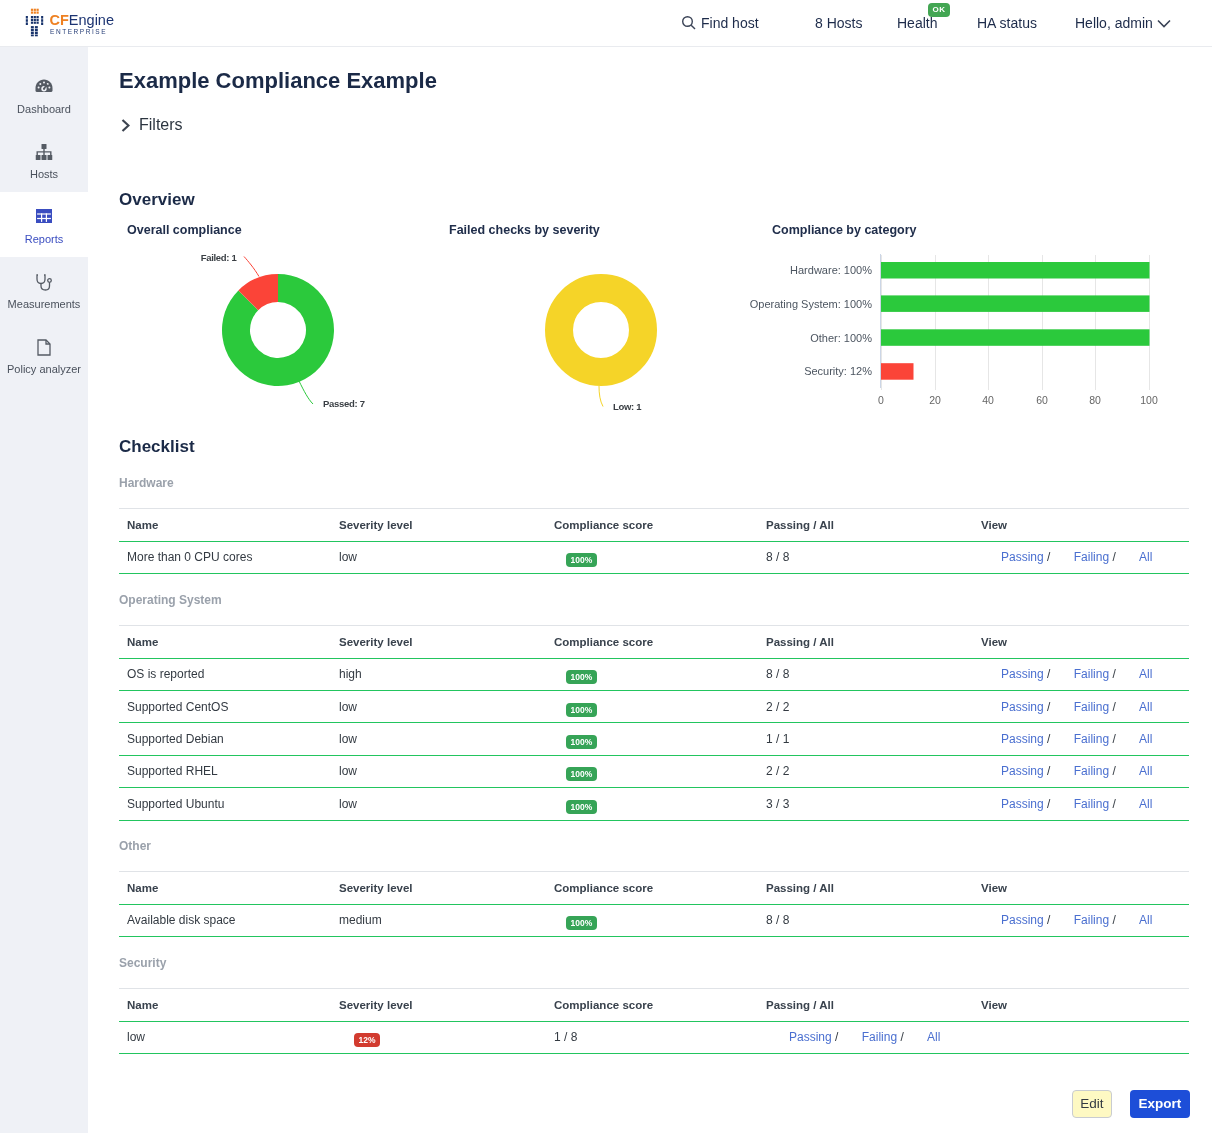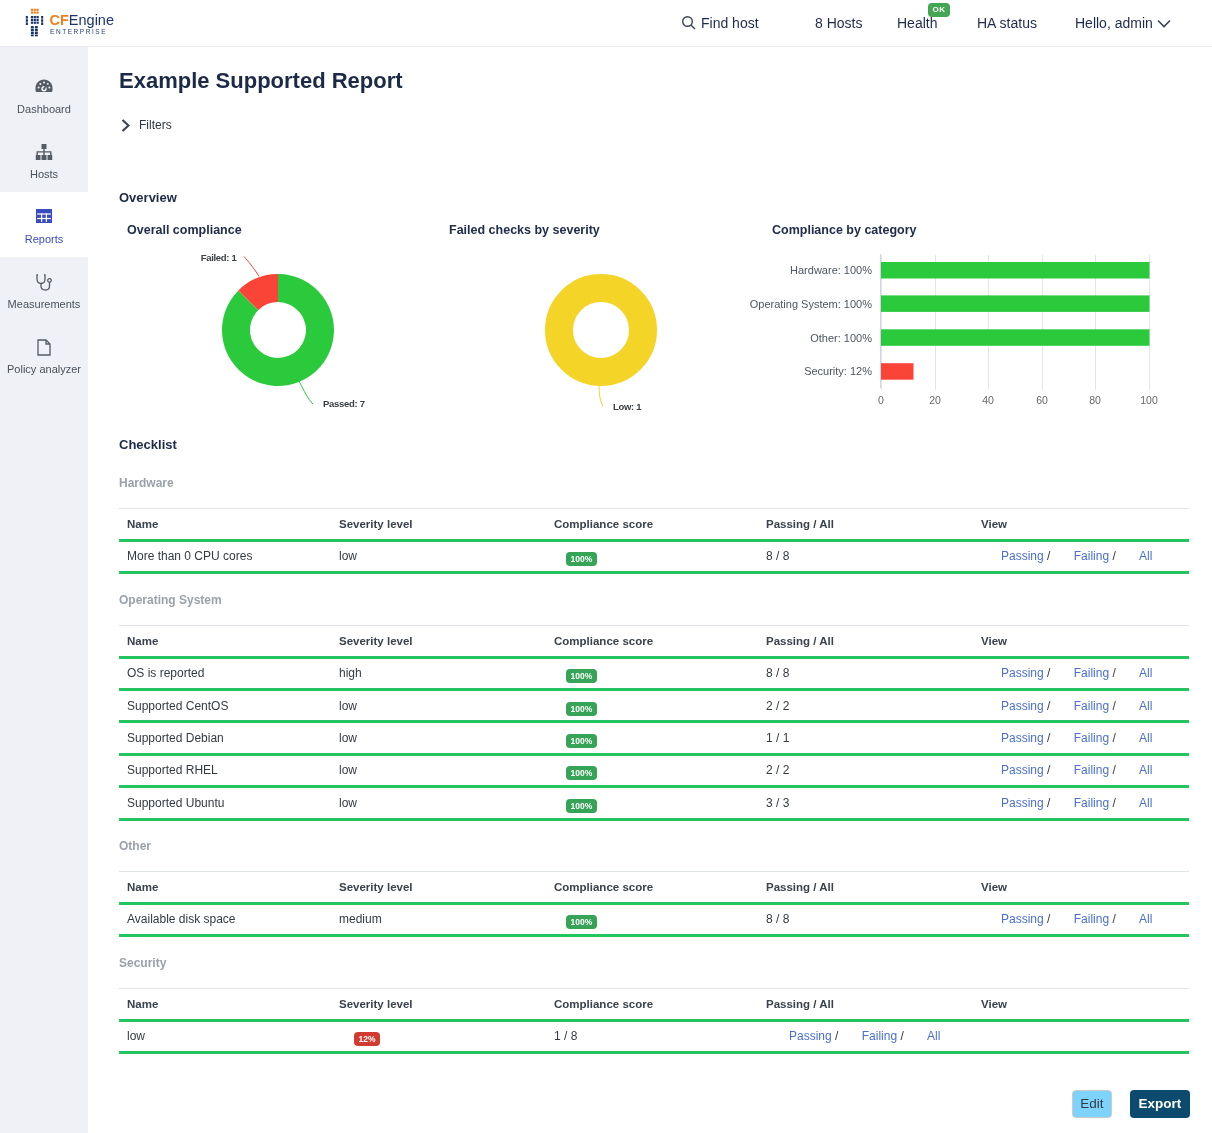--- a/index.html
+++ b/index.html
@@ -11,44 +11,44 @@
 .okbadge { position:absolute; left:928px; top:3px; width:22px; height:14px; background:#43a653; border-radius:4px; color:#fff; font-size:8px; font-weight:bold; text-align:center; line-height:14px; letter-spacing:.5px; }
 
 .side { position:absolute; left:0; top:47px; width:88px; height:1086px; background:#eff1f6; }
 .sitem { position:absolute; left:0; width:88px; height:65px; text-align:center; }
 .sitem .lbl { position:absolute; top:41px; width:88px; text-align:center; font-size:11px; color:#4a515c; }
 .sitem svg { position:absolute; left:50%; transform:translateX(-50%); top:17px; }
 .sitem.active { background:#fff; }
 .sitem.active .lbl { color:#3a4dc0; }
 
 h1 { position:absolute; left:119px; top:68px; font-size:22px; color:#1b2a47; letter-spacing:0; }
-.h2 { position:absolute; left:119px; font-size:13px; font-weight:bold; color:#1b2a47; }
+.h2 { position:absolute; left:119px; font-size:17px; font-weight:bold; color:#1b2a47; }
 .ctitle { position:absolute; top:223px; font-size:12.5px; font-weight:bold; color:#202e4b; }
 .glabel { position:absolute; left:119px; font-size:12px; font-weight:bold; color:#9aa1ab; }
 
 .filters { position:absolute; left:121px; top:118px; height:14px; }
-.filters span { position:absolute; left:18px; top:0px; font-size:12px; color:#2c3540; line-height:14px; }
+.filters span { position:absolute; left:18px; top:0px; font-size:16px; color:#2c3540; line-height:14px; }
 
 .tbl { position:absolute; left:119px; width:1070px; }
-.trow { display:flex; border-bottom:3px solid #22c55e; }
+.trow { display:flex; border-bottom:1px solid #22c55e; }
 .trow.head { border-top:1px solid #e0e3e7; height:33.6px; }
 .trow.body { height:32.4px; }
 .trow > div { padding-left:8px; display:flex; align-items:center; }
 .c1 { width:212px; } .c2 { width:215px; } .c3 { width:212px; } .c4 { width:215px; } .c5 { width:216px; }
 .head > div { font-size:11.5px; font-weight:bold; color:#39424d; }
 .body > div { font-size:12px; color:#333a42; }
 .badge { display:inline-block; height:14px; line-height:14px; padding:0 4.5px; border-radius:4px; color:#fff; font-size:8.5px; font-weight:bold; margin-left:12px; position:relative; top:3px; }
 .bg-g { background:#36a457; }
 .bg-r { background:#d23b2f; }
 .lnk { color:#4a6fd0; text-decoration:none;margin-left:20px; }
 .sep { color:#333a42; }
 
 .btn { position:absolute; top:1090px; height:28px; border-radius:4px; font-size:13.5px; text-align:center; line-height:28px; }
-.btn.edit { left:1072px; width:40px; background:#7dd3fc; border:1px solid #c9ccd1; color:#333a42; line-height:26px; }
-.btn.export { left:1130px; width:60px; background:#0c4a6e; color:#fff; }
+.btn.edit { left:1072px; width:40px; background:#fef9c3; border:1px solid #c9ccd1; color:#333a42; line-height:26px; }
+.btn.export { left:1130px; width:60px; background:#1d4ed8; color:#fff; }
 </style>
 </head>
 <body>
 
 <div class="hdr">
   <svg class="abs" style="left:0; top:0;" width="200" height="44" viewBox="0 0 200 44">
     <g fill="#ee8021">
       <rect x="30.9" y="8.7" width="2.2" height="2.2"></rect>
         <rect x="33.7" y="8.7" width="2.2" height="2.2"></rect>
         <rect x="36.5" y="8.7" width="2.2" height="2.2"></rect>
@@ -150,21 +150,21 @@
   <div class="sitem" style="top:210px;">
     <svg width="16" height="17" viewBox="0 0 16 17" fill="none" stroke="#555b64" stroke-width="1.3">
       <path d="M2 1 L1 1 L1 5 C1 8 3 9.5 5 9.5 C7 9.5 9 8 9 5 L9 1 L8 1"></path>
       <path d="M5 9.5 L5 12 C5 15 7.5 16 9.5 16 C11.5 16 13.5 15 13.5 12 L13.5 8.5"></path>
       <circle cx="13.5" cy="6.5" r="1.8"></circle>
     </svg>
     <div class="lbl">Measurements</div>
   </div>
 </div>
 
-<h1><b>Example Supported Report</b></h1>
+<h1><b>Example Compliance Example</b></h1>
 
 <div class="filters">
   <svg width="9" height="13" viewBox="0 0 9 13" fill="none" stroke="#3d4450" stroke-width="2.2">
       <polyline points="1.5,1 7.5,6.5 1.5,12"></polyline>
     </svg>
   <span>Filters</span>
 </div>
 
 <div class="h2" style="top:190px;">Overview</div>
 <div class="ctitle" style="left:127px;">Overall compliance</div>

